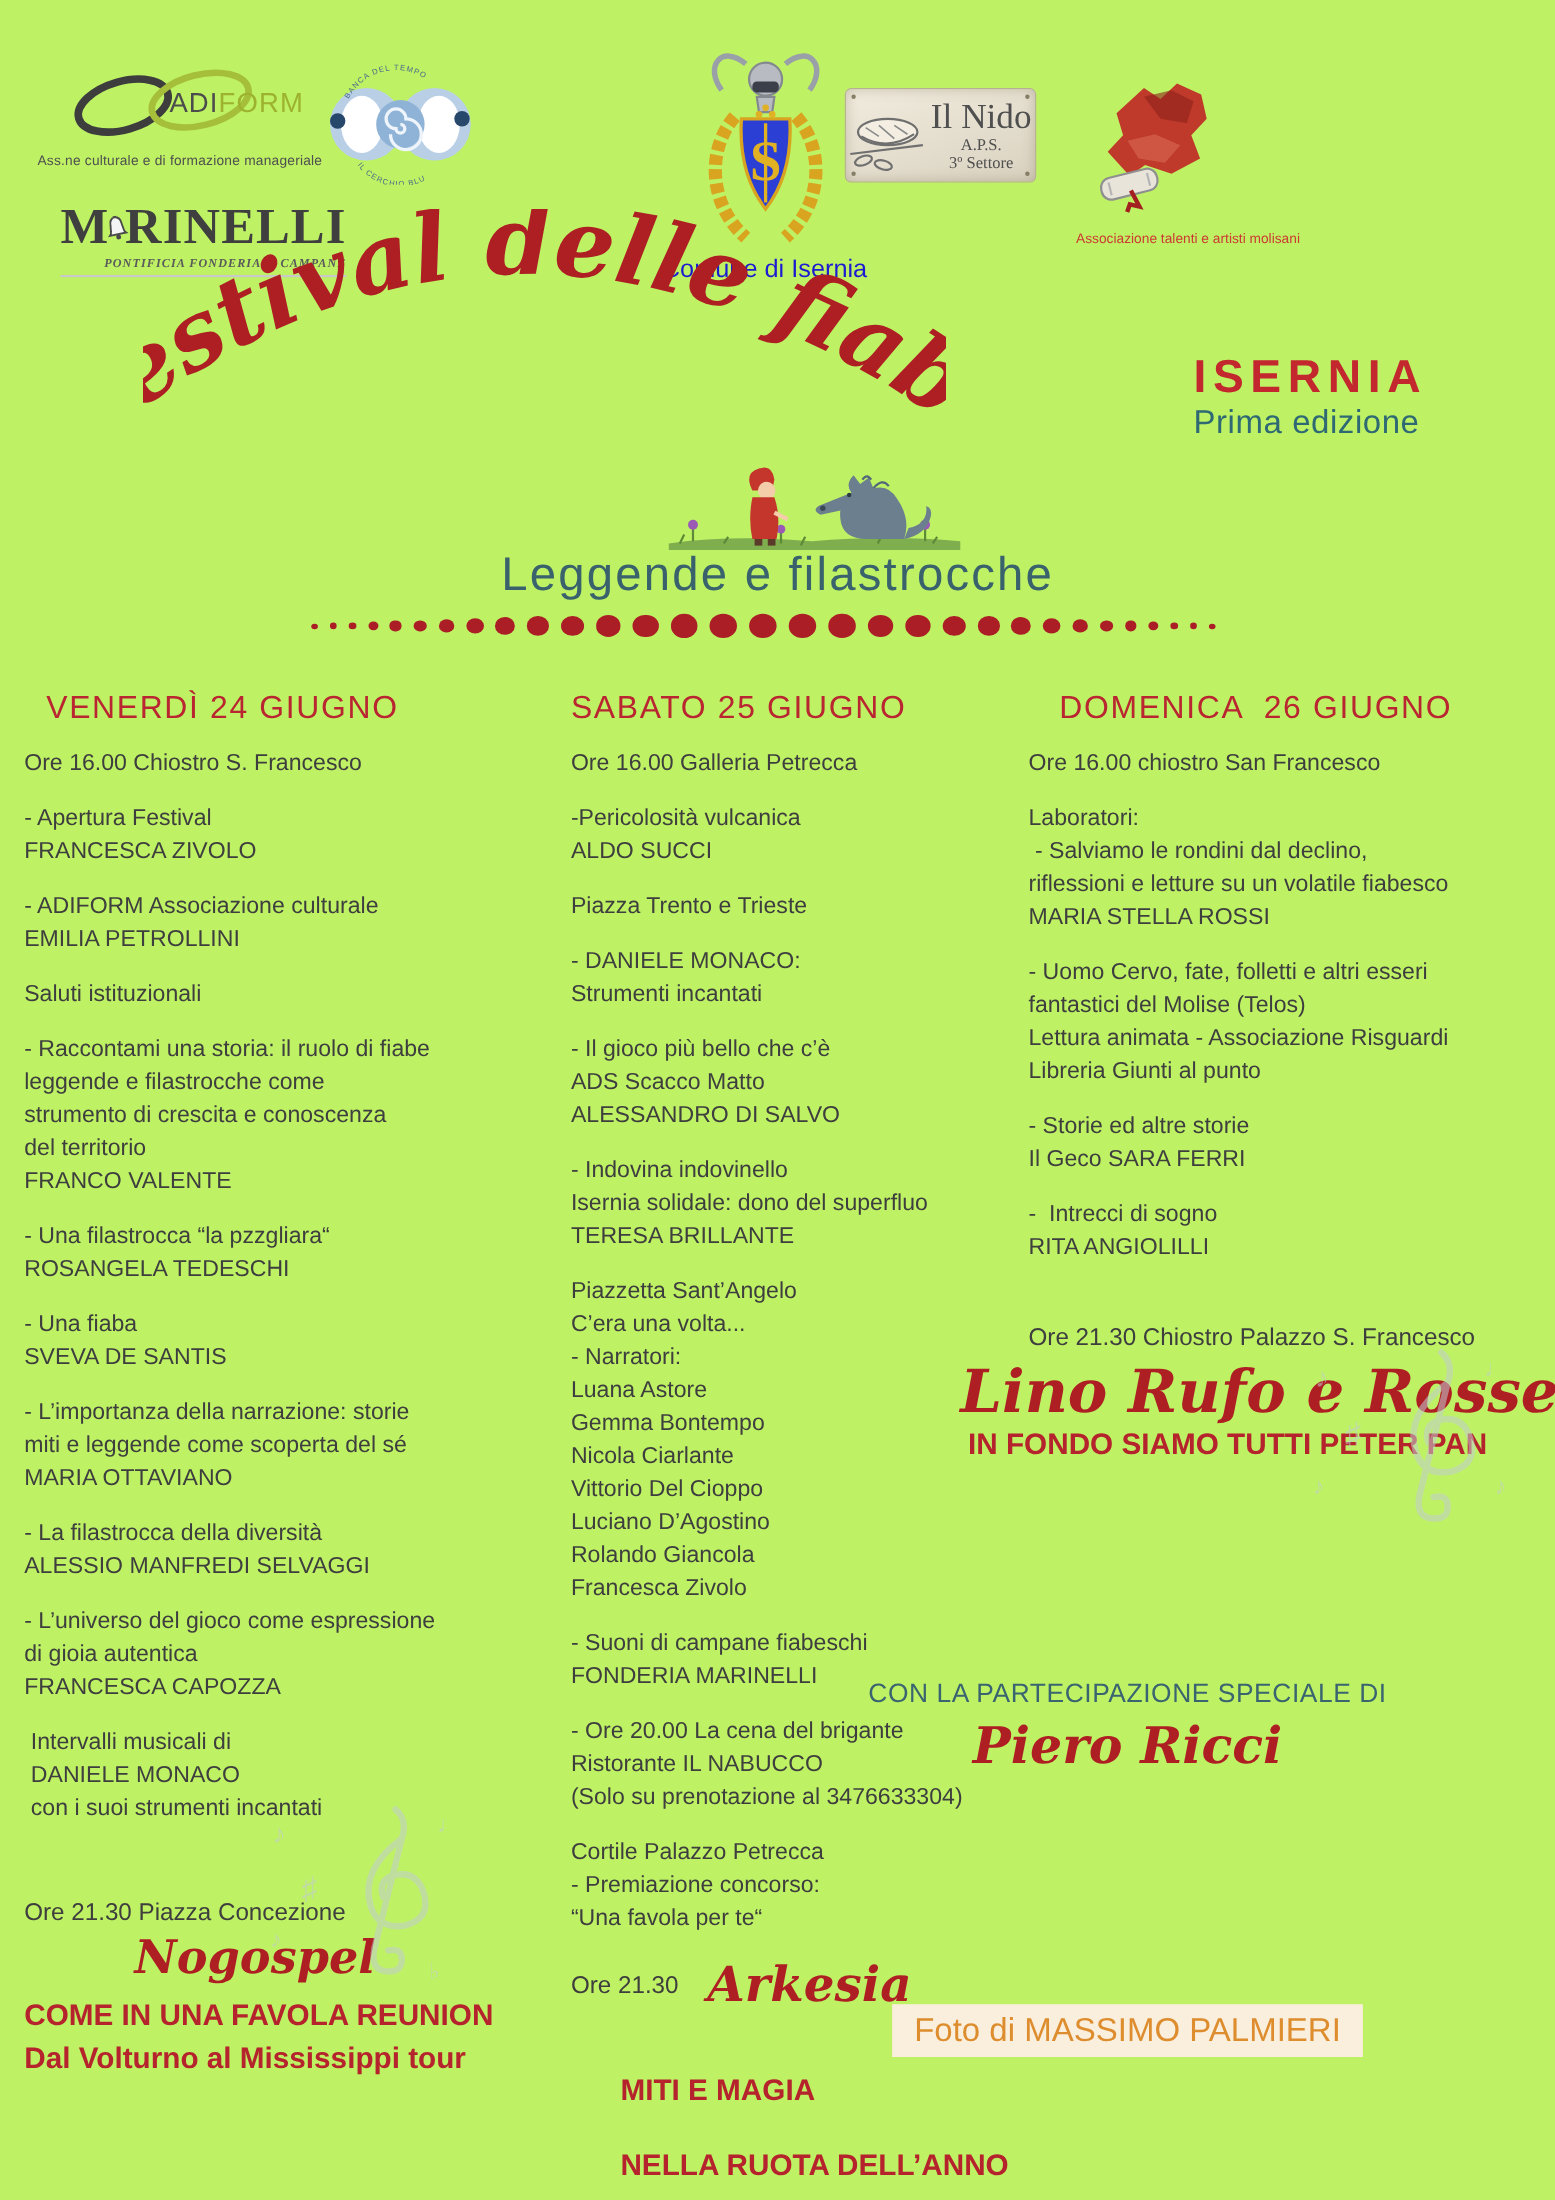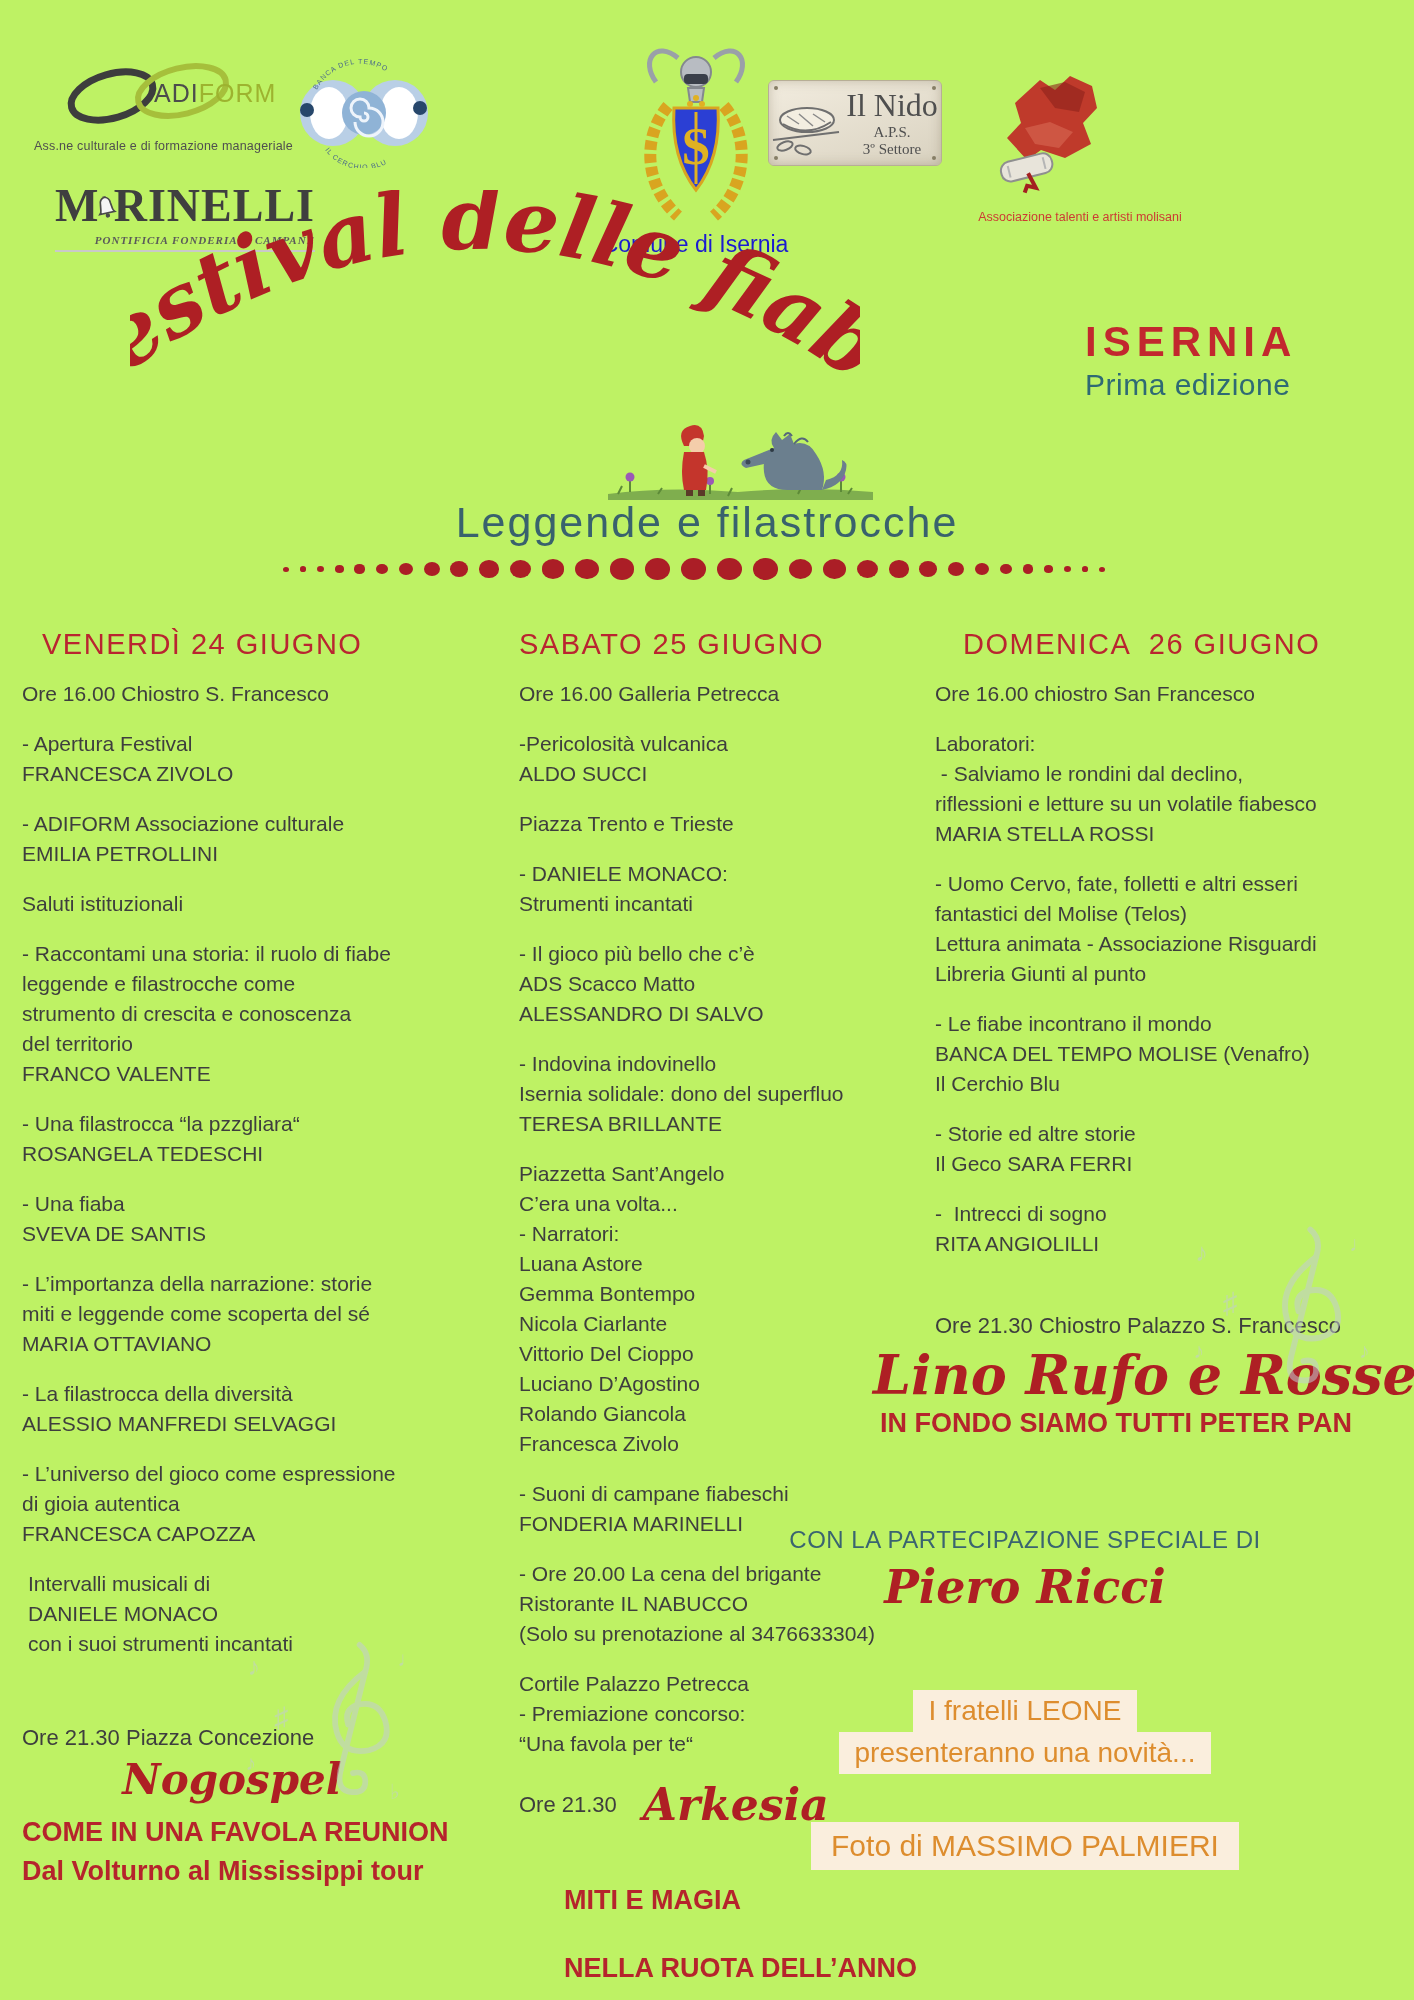--- a/index.html
+++ b/index.html
@@ -281,38 +281,33 @@
       <span>NELLA RUOTA DELL’ANNO</span>
     </div>
   </section>
 
   <section class="abs col" style="left:935px;width:470px">
     <h2 style="padding-left:28px">DOMENICA  26 GIUGNO</h2>
     <div>
         <p class="blk">Ore 16.00 chiostro San Francesco</p>
         <p class="blk">Laboratori:<br> - Salviamo le rondini dal declino,<br>riflessioni e letture su un volatile fiabesco<br>MARIA STELLA ROSSI</p>
         <p class="blk">- Uomo Cervo, fate, folletti e altri esseri<br>fantastici del Molise (Telos)<br>Lettura animata - Associazione Risguardi<br>Libreria Giunti al punto</p>
-        <p class="blk">- Le fiabe incontrano il mondo<br>BANCA DEL TEMPO MOLISE (Venafro)<br>Il Cerchio Blu</p>
         <p class="blk">- Storie ed altre storie<br>Il Geco SARA FERRI</p>
         <p class="blk">-  Intrecci di sogno<br>RITA ANGIOLILLI</p>
       </div>
     <div class="time-line c3-time">Ore 21.30 Chiostro Palazzo S. Francesco</div>
     <div class="script c3-script">Lino Rufo e Rossella Seno</div>
     <div class="red-caps c3-caps">IN FONDO SIAMO TUTTI PETER PAN</div>
   </section>
 
   <div class="abs speciale">
     <div class="speciale-intro">CON LA PARTECIPAZIONE SPECIALE DI</div>
     <div class="script speciale-name">Piero Ricci</div>
   </div>
 
-  <div class="abs leone">
-    <span class="hl">I fratelli LEONE</span><br>
-    <span class="hl">presenteranno una novità...</span>
-  </div>
 
   <div class="abs foto">
     <span class="hl">Foto di MASSIMO PALMIERI</span>
   </div>
 
   <svg class="abs music" style="left:238px;top:1618px" width="190" height="200" viewBox="0 0 200 190">
     <g stroke="#c3ccd2" stroke-width="6" fill="none" stroke-linecap="round">
       <path d="M128 18 Q140 28 134 46 L108 150"></path>
       <path d="M108 150 Q103 172 120 173 Q134 174 134 162 Q134 150 121 153"></path>
       <path d="M134 46 Q94 76 104 110 Q111 134 138 129 Q162 122 155 98 Q148 76 126 81 Q111 86 116 102"></path>

